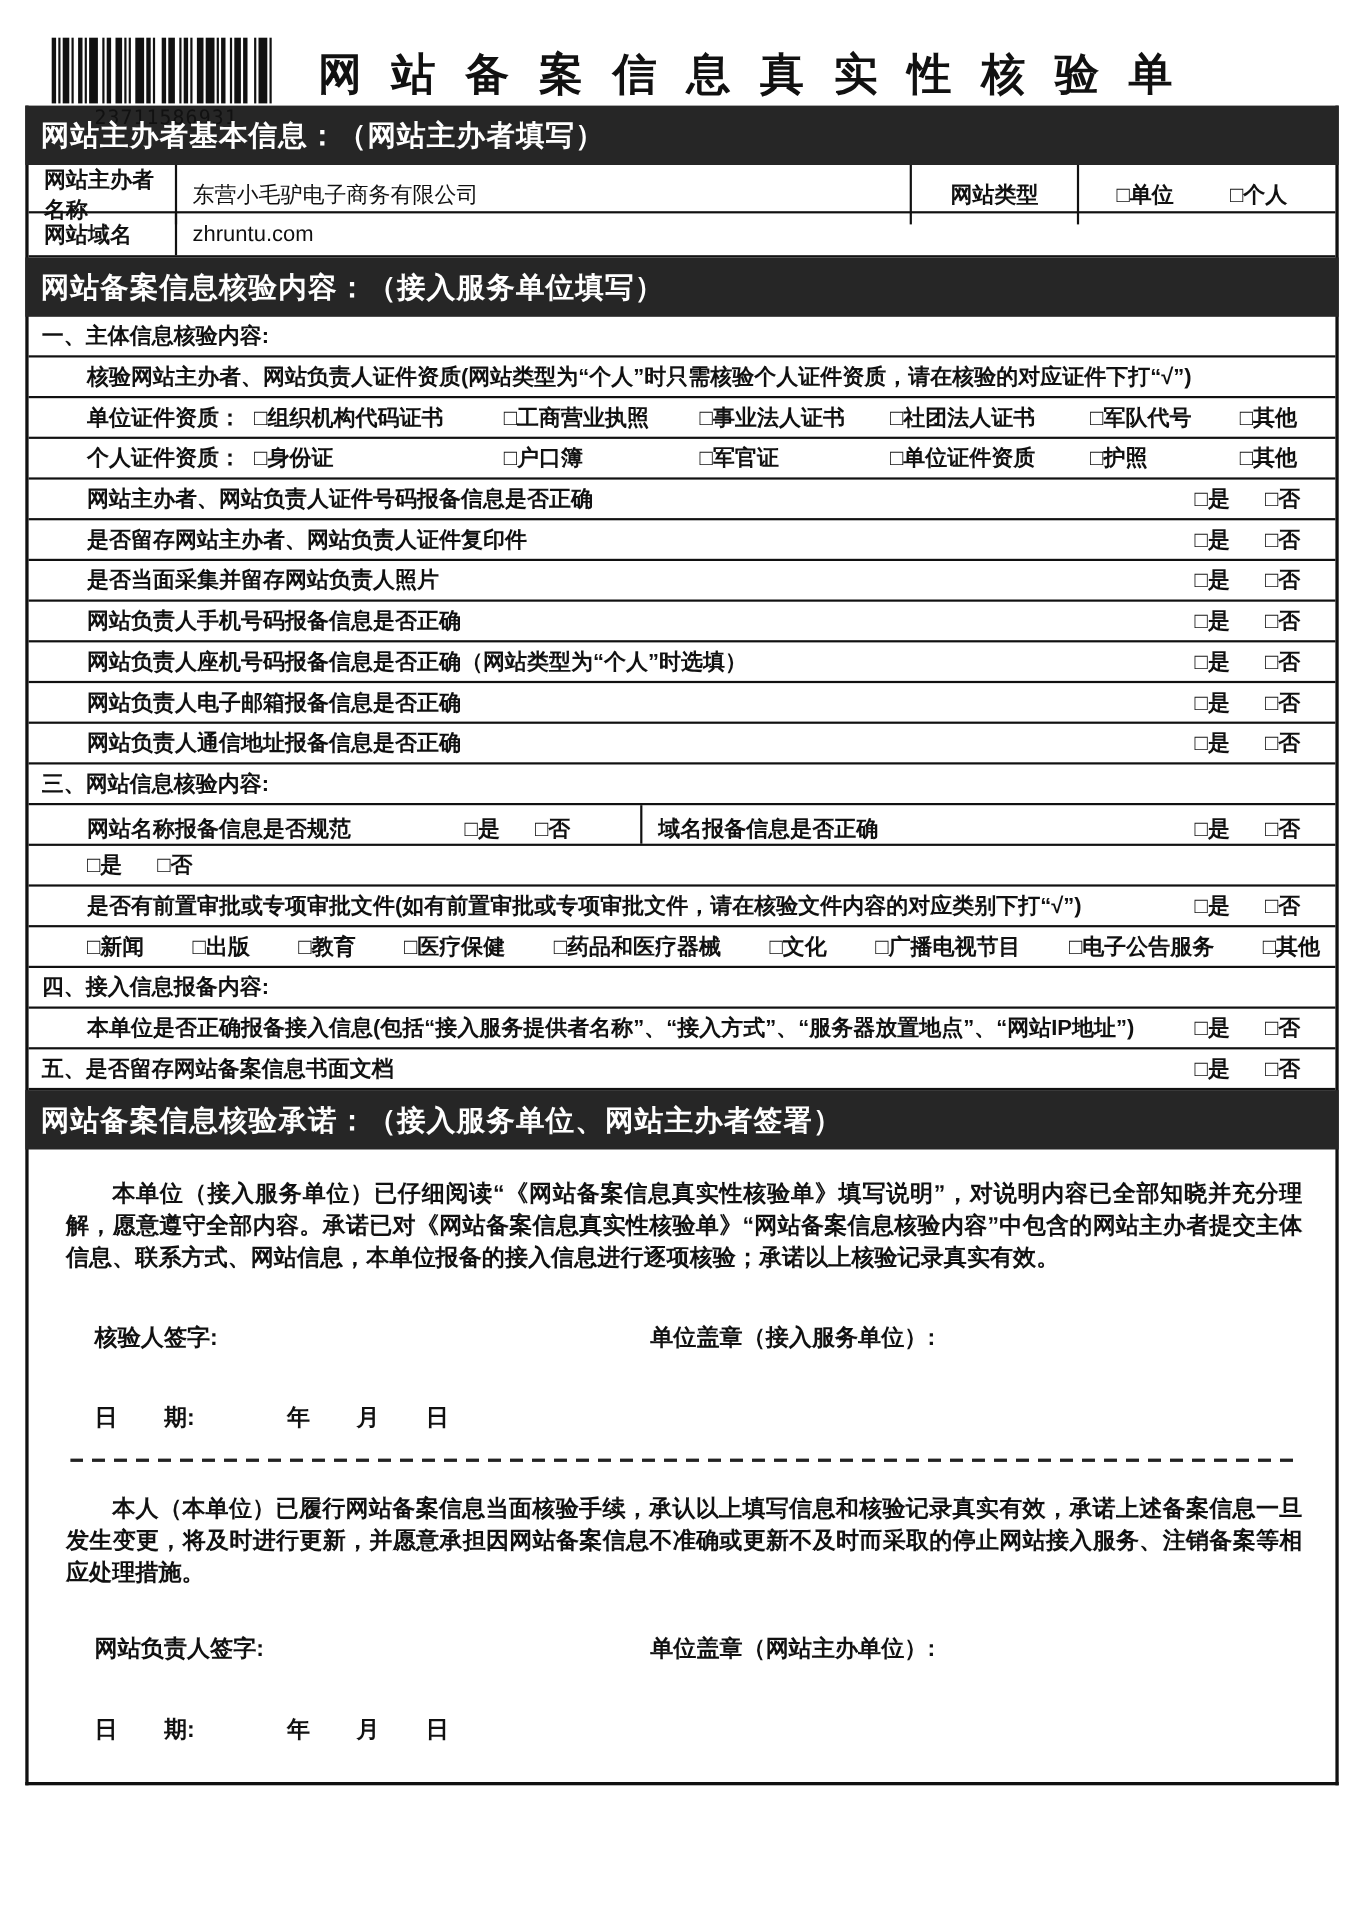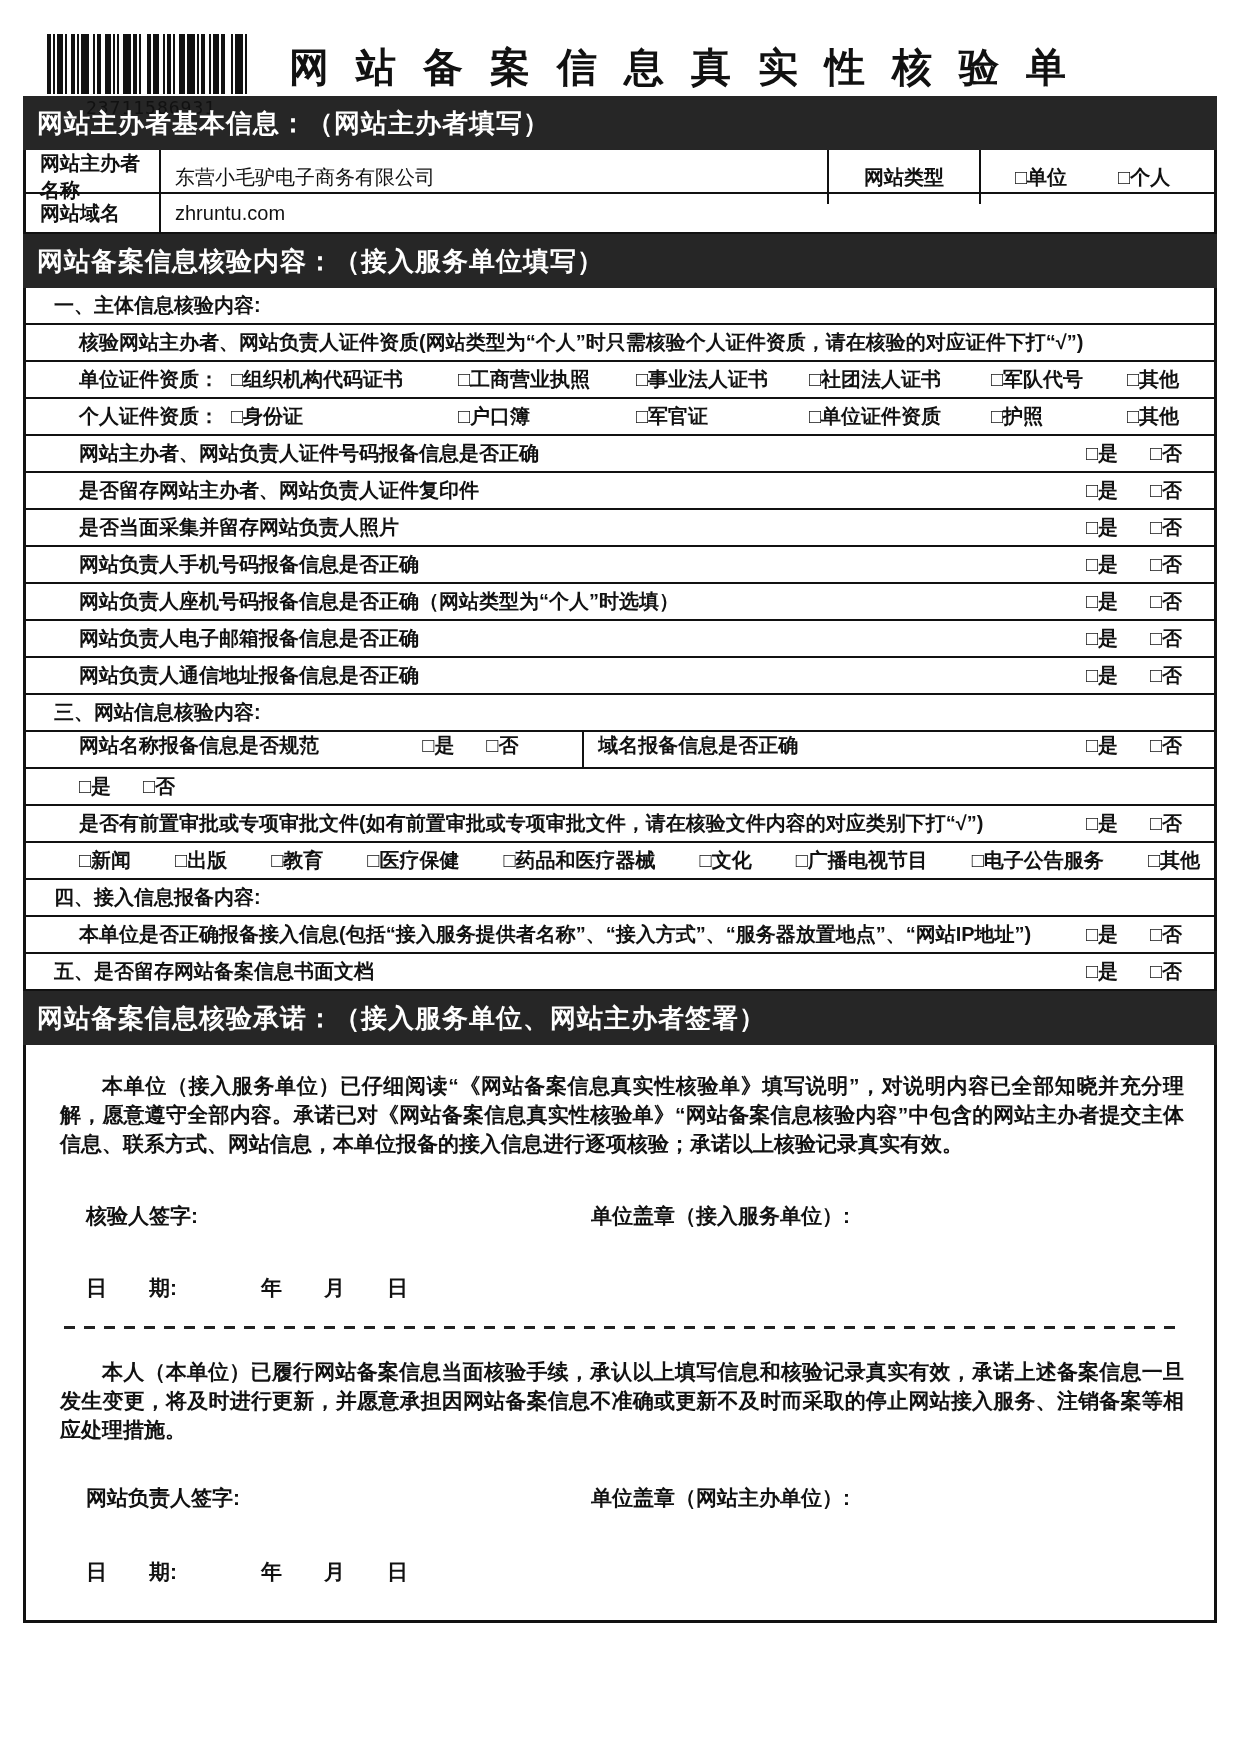--- a/index.html
+++ b/index.html
@@ -23,28 +23,28 @@
   .b-cell { height:100%; display:flex; align-items:center; padding-left:14px; }
   .b-label { font-weight:bold; border-right:2px solid #111; }
   .b-value { font-weight:normal; }
   .b-type-label { font-weight:bold; border-right:2px solid #111; border-left:2px solid #111; justify-content:center; padding-left:0; }
   .b-type-opts { gap:51px; font-weight:bold;padding-left:34px; }
   .b-type-opts span { cursor:default; }
 
   
   .vrow { display:flex; align-items:center; height:37px; font-weight:bold; font-size:20px;
           border-bottom:2px solid #111; padding-left:53px; white-space:pre; }
-  .vrow.section, .vrow.yesno_section { padding-left:28px; }
+  .vrow.section, .vrow.yesno_section { padding-left:12px; }
   .vrow .lbl { white-space:pre; }
   .vrow.yesno .lbl, .vrow.yesno_inline .lbl, .vrow.yesno_section .lbl { flex:1 1 auto; }
   .yn { flex:0 0 64px; width:64px; }
   .vrow.grid6 { display:grid; grid-template-columns:152px 227px 178px 173px 182px 136px auto; }
   .vrow.spread { justify-content:space-between; padding-right:14px; }
   .vrow.split { padding:0; }
-  .half { display:flex; align-items:flex-start; height:100%; }
+  .half { display:flex; align-items:flex-end; height:100%; }
   .half-left { width:47%; border-right:2px solid #111; padding-left:53px; padding-right:32px; }
   .half-left .yn.first { margin-left:auto; }
   .half-right { flex:1; padding-left:14px; }
   .half-right .lbl { flex:1 1 auto; }
 
   
   .commit { height:575px; padding:26px 30px 0 34px; font-size:21px; font-weight:bold; overflow:hidden; }
   .commit p { line-height:29px; text-indent:2em; text-align:justify; }
   .sign-row { display:grid; grid-template-columns:46% 1fr; padding-left:26px; margin-top:44px; }
   .date-row { margin-top:44px; padding-left:26px; white-space:pre; }

